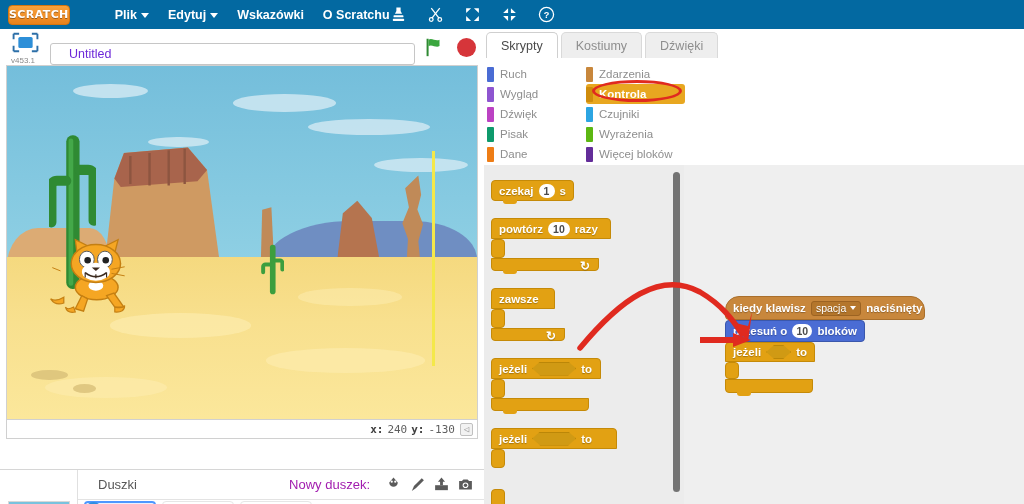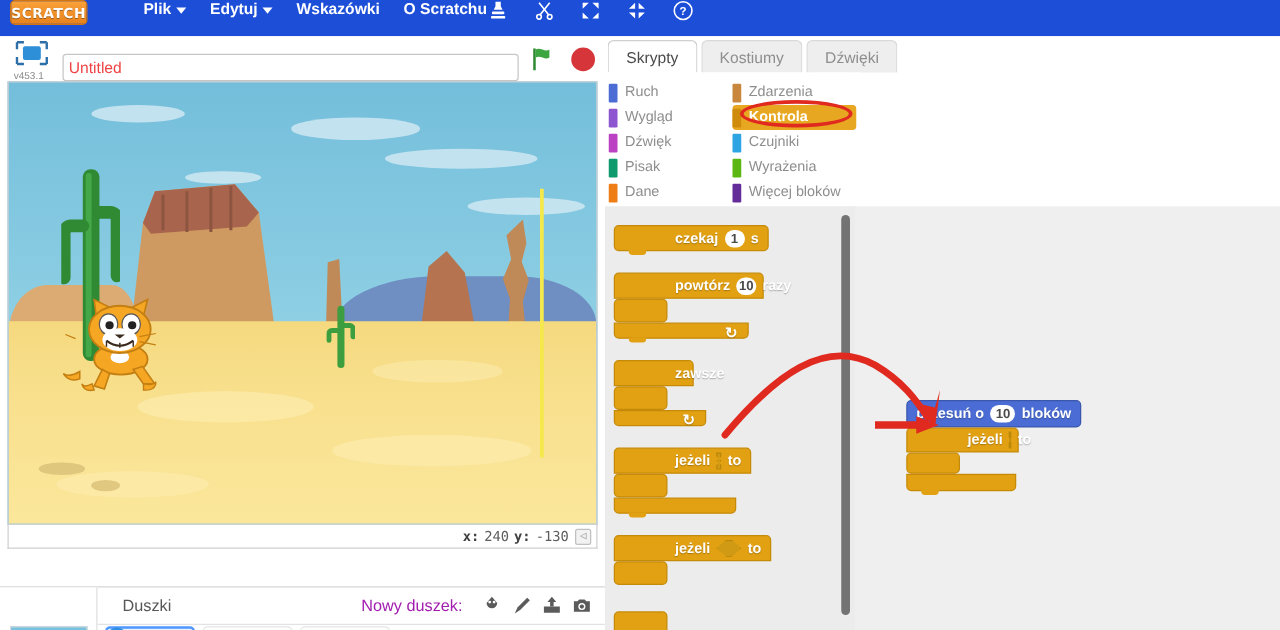--- a/index.html
+++ b/index.html
@@ -7,22 +7,22 @@
     width: 1024px; height: 504px;
     overflow: hidden;
     font-family: "Liberation Sans", sans-serif;
     background: #fff;
   }
   #app { position: relative; width: 1024px; height: 504px; background: #fff; }
 
   
   #menubar {
     position: absolute; left: 0; top: 0; width: 1024px; height: 29px;
-    background: #1d4ed8;
-    display: flex; align-items: flex-start;
+    background: #0369a1;
+    display: flex; align-items: center;
   }
   #logo {
     margin-left: 8px; width: 66px; height: 20px; border-radius: 4px;
     background: linear-gradient(#f9a13a, #e8821c);
     border: 1px solid #d4760f;
     color: #fff; font-size: 11px; font-weight: bold; letter-spacing: .4px;
     display: flex; align-items: center; justify-content: center;
     text-shadow: 0 1px 0 rgba(0,0,0,.35);
     font-family: "DejaVu Sans", sans-serif;
   }
@@ -44,21 +44,21 @@
   #stage-col { position: absolute; left: 0; top: 29px; width: 484px; height: 475px; background: #fff; }
   #stage-header {
     position: relative; height: 36px; display: flex; align-items: center;
     padding: 0 8px; gap: 8px;
   }
   #present-btn { position: relative; width: 34px; height: 30px; flex: 0 0 auto; }
   #present-icon { width: 27px; height: 21px; display:block; margin: 0 auto; }
   #version { position: absolute; left: 3px; bottom: -3px; font-size: 8px; color: #8a8a8a; }
   #title-input {
     flex: 1 1 auto; height: 22px; border: 1px solid #c6c6c6; border-radius: 3px;
-    background: #fff; font-size: 12.5px; color: #ef4444; padding: 0 4px;
+    background: #fff; font-size: 12.5px; color: #6d28d9; padding: 0 18px;
     font-family: "Liberation Sans", sans-serif;
     margin-top: 14px;
   }
   #green-flag { width: 22px; height: 22px; }
   #stop-btn { width: 19px; height: 19px; border-radius: 50%; background: #d6353a; flex:0 0 auto; margin-left: 4px;}
 
   
   #stage {
     position: absolute; left: 6px; top: 36px; width: 472px; height: 355px;
     overflow: hidden; border: 1px solid #d0d0d0; background: #7fc4e0;
@@ -174,21 +174,21 @@
   }
   #editor-sep { position:absolute; left:199px; top:29px; width:1px; height:446px; background:#e2e2e2; }
 
   
   .blk {
     position: absolute; color: #fff; font-weight: bold; font-size: 11.5px;
     text-shadow: 0 1px 1px rgba(0,0,0,.28);
     white-space: nowrap; font-family: "Liberation Sans", sans-serif;
   }
   .blk .row { display: flex; align-items: center; height: 100%; padding: 0 7px; gap: 5px; }
-  .ctl { background: #e2a113; border: 1px solid #c58a08; border-radius: 4px; padding-left: 41px; }
+  .ctl { background: #e2a113; border: 1px solid #c58a08; border-radius: 4px; }
   .motion { background: #4a6cd4; border: 1px solid #3a57ac; border-radius: 4px; }
   .events { background: #c8873c; border: 1px solid #a96f2c; }
   .numfield {
     background: #fff; color: #4a4a4a; text-shadow: none; border-radius: 9px;
     min-width: 16px; height: 14px; padding: 0 5px; font-size: 10.5px;
     display: flex; align-items: center; justify-content: center; font-weight: bold;
   }
   .hexslot {
     width: 44px; height: 14px; background: #d09a14; border: 1px solid #bb8708;
     transform: skewX(0deg);
@@ -536,20 +536,30 @@
         <div class="arm ctl" style="top:21px;height:19px"></div>
         <div class="arm ctl" style="top:61px;height:19px"></div>
 
       </div>
 
       <div id="pal-scroll"></div>
     </div>
 
     <div id="scripts">
 
+      <div class="blk events" style="left:41px;top:131px;width:200px;height:24px;border-radius:14px 14px 4px 4px">
+        <div class="row">
+          <span>kiedy klawisz</span>
+          <span class="dropfield">
+            <span>spacja</span>
+            <span class="dcaret"></span>
+          </span>
+          <span>naciśnięty</span>
+        </div>
+      </div>
 
       <div class="blk motion" style="left:41px;top:155px;width:140px;height:22px">
         <div class="row">
           <span>przesuń o</span>
           <span class="numfield">10</span>
           <span>bloków</span>
         </div>
       </div>
 
       <div class="cblock" style="left:41px;top:177px;width:90px;height:50px">

